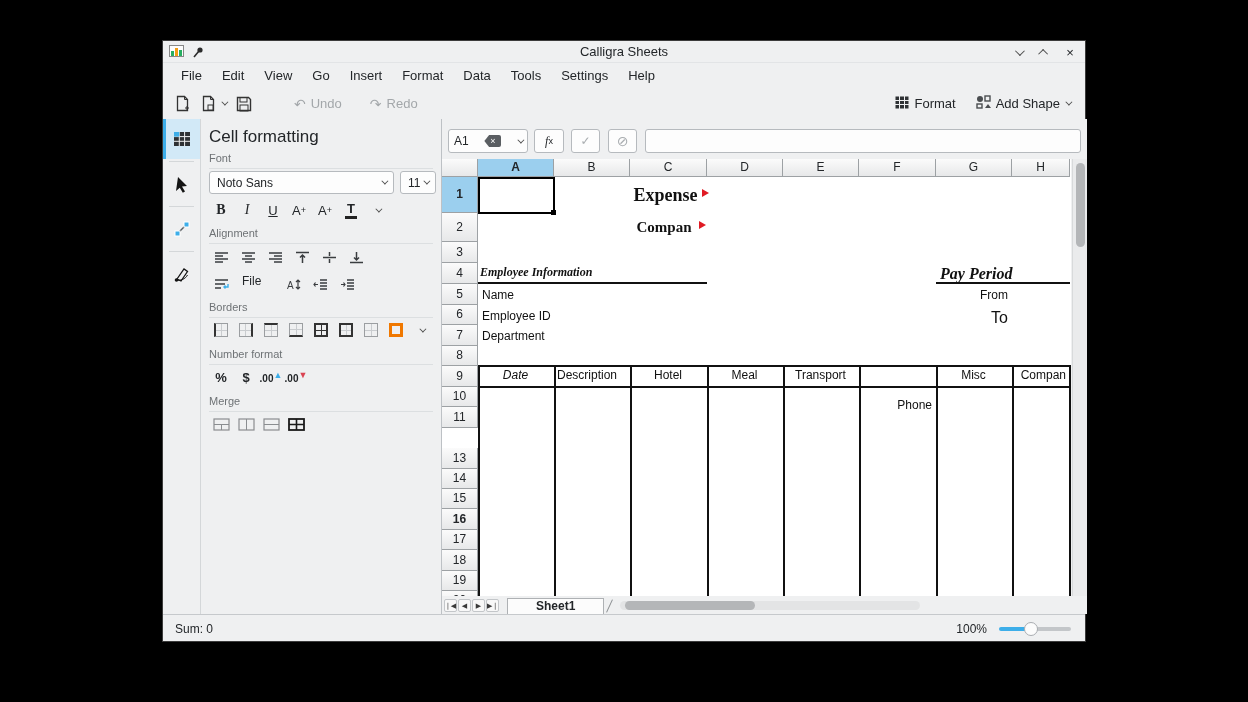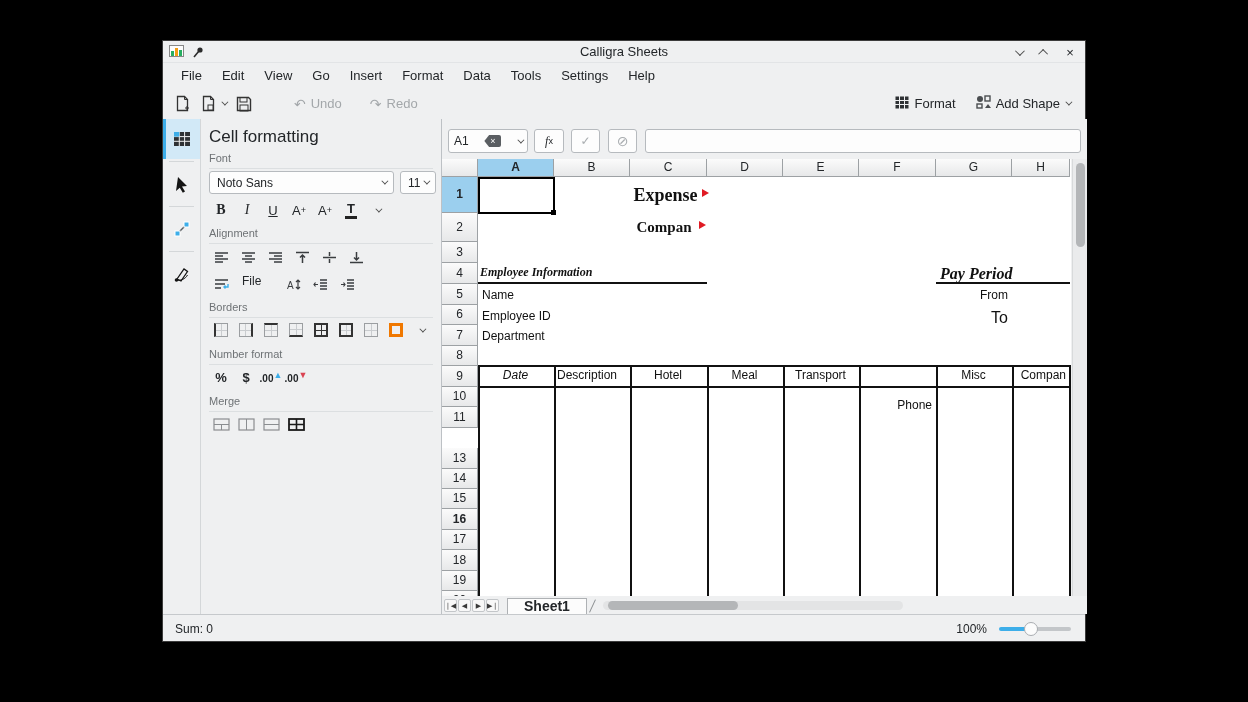--- a/index.html
+++ b/index.html
@@ -69,21 +69,21 @@
   .serif-bi{font-family:"Liberation Serif",serif;font-weight:bold;font-style:italic}
   .ovf-marker{position:absolute;width:0;height:0;border-left:7px solid #e01b24;border-top:4px solid transparent;border-bottom:4px solid transparent}
   #a1sel{position:absolute;left:36px;top:18px;width:77px;height:37px;border:2px solid #000}
   #a1handle{position:absolute;left:109px;top:51px;width:5px;height:5px;background:#000}
 
   .vscroll{position:absolute;left:630px;top:40px;width:15px;height:437px;background:#eaebec;border-left:1px solid #d8dadb}
   .vthumb{position:absolute;left:3px;top:4px;width:9px;height:84px;background:#b4b6b8;border-radius:5px}
 
   .tabbar{position:absolute;left:0;top:478px;width:645px;height:17px;background:#eff0f1;display:flex;align-items:center}
   .navbtn{width:13px;height:13px;margin-left:1px;background:#f8f8f8;border:1px solid #c3c6c9;border-radius:2px;font-size:7px;color:#3a3a3a;display:inline-flex;align-items:center;justify-content:center}
-  .sheettab{margin-left:8px;height:16px;padding:0 16px;background:#fcfcfc;border:1px solid #aeb1b4;border-bottom:none;font-size:14px;font-weight:bold;color:#232629;display:inline-flex;align-items:center}
+  .sheettab{margin-left:8px;height:16px;padding:0 28px;background:#fcfcfc;border:1px solid #aeb1b4;border-bottom:none;font-size:12px;font-weight:bold;color:#232629;display:inline-flex;align-items:center}
   .tab-slant{width:1px;height:14px;background:#8b8e91;transform:rotate(25deg);margin-left:5px}
   .hscroll-track{margin-left:10px;width:300px;height:9px;border-radius:5px;background:#e3e4e5;position:relative}
   .hthumb{position:absolute;left:5px;top:0;width:130px;height:9px;border-radius:5px;background:#b4b6b8}
 
   
   .statusbar{position:absolute;left:0;top:573px;width:100%;height:28px;border-top:1px solid #c6c9cc;display:flex;align-items:center;font-size:12px;color:#232629}
   .sum-text{margin-left:12px}
   .zoom-wrap{margin-left:auto;margin-right:14px;display:flex;align-items:center;gap:12px}
   .slider{position:relative;width:72px;height:16px}
   .slider .trackL{position:absolute;left:0;top:6px;width:32px;height:4px;background:#3daee9;border-radius:2px}

